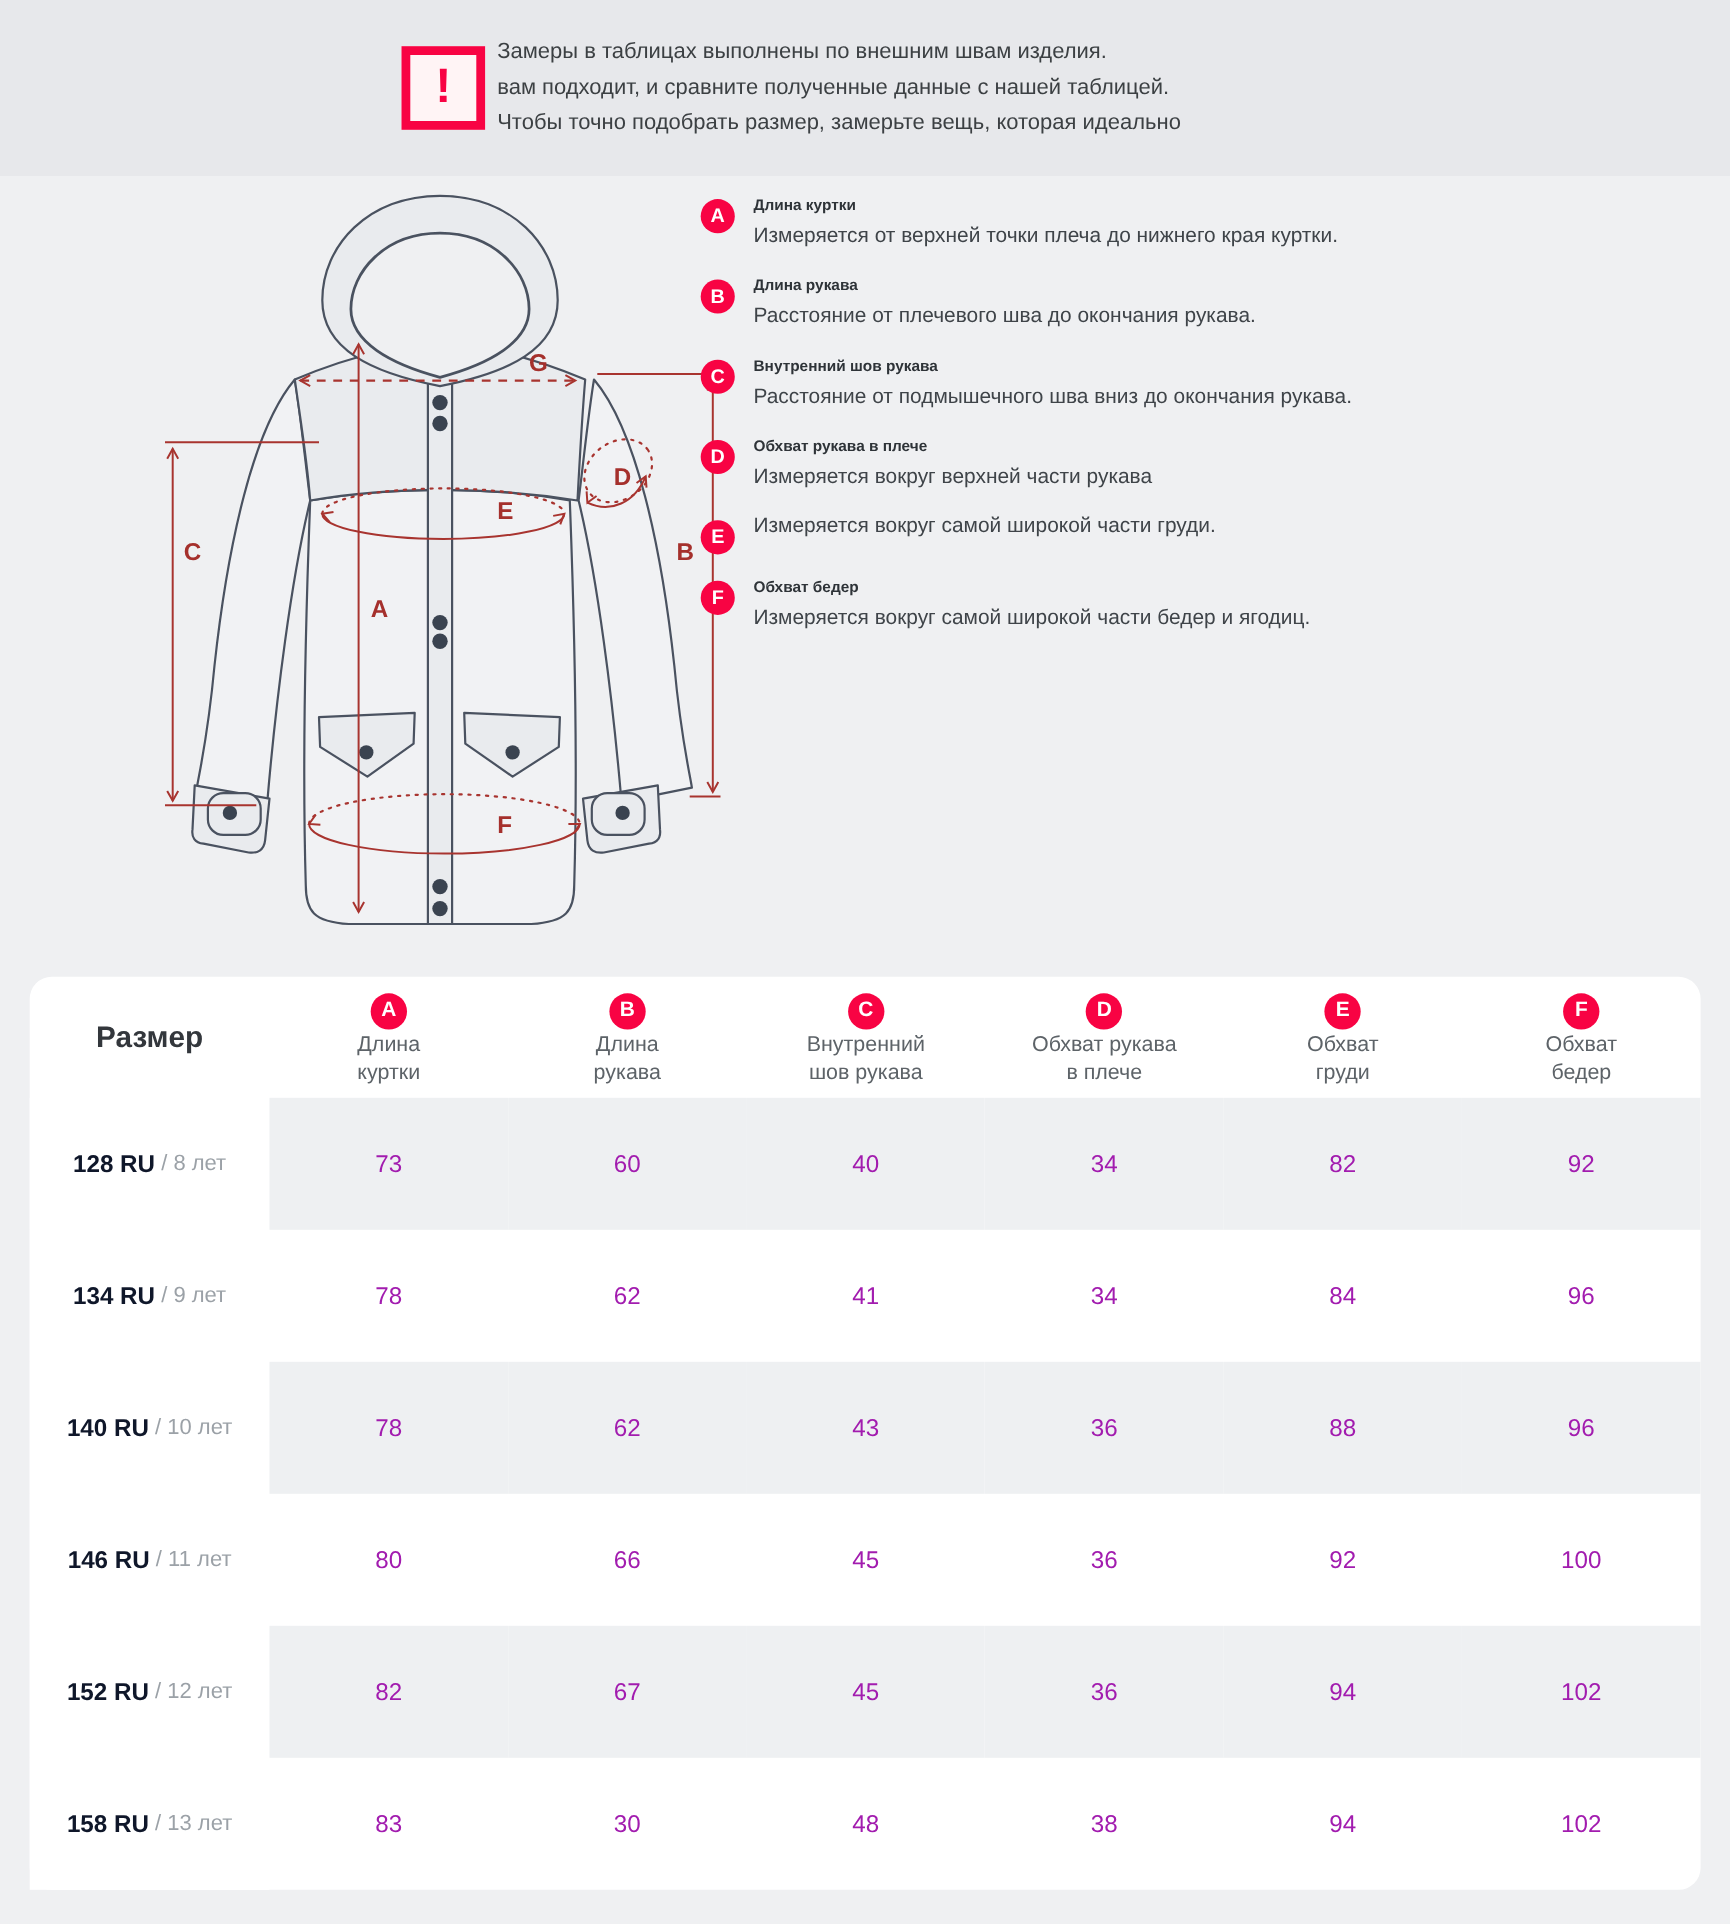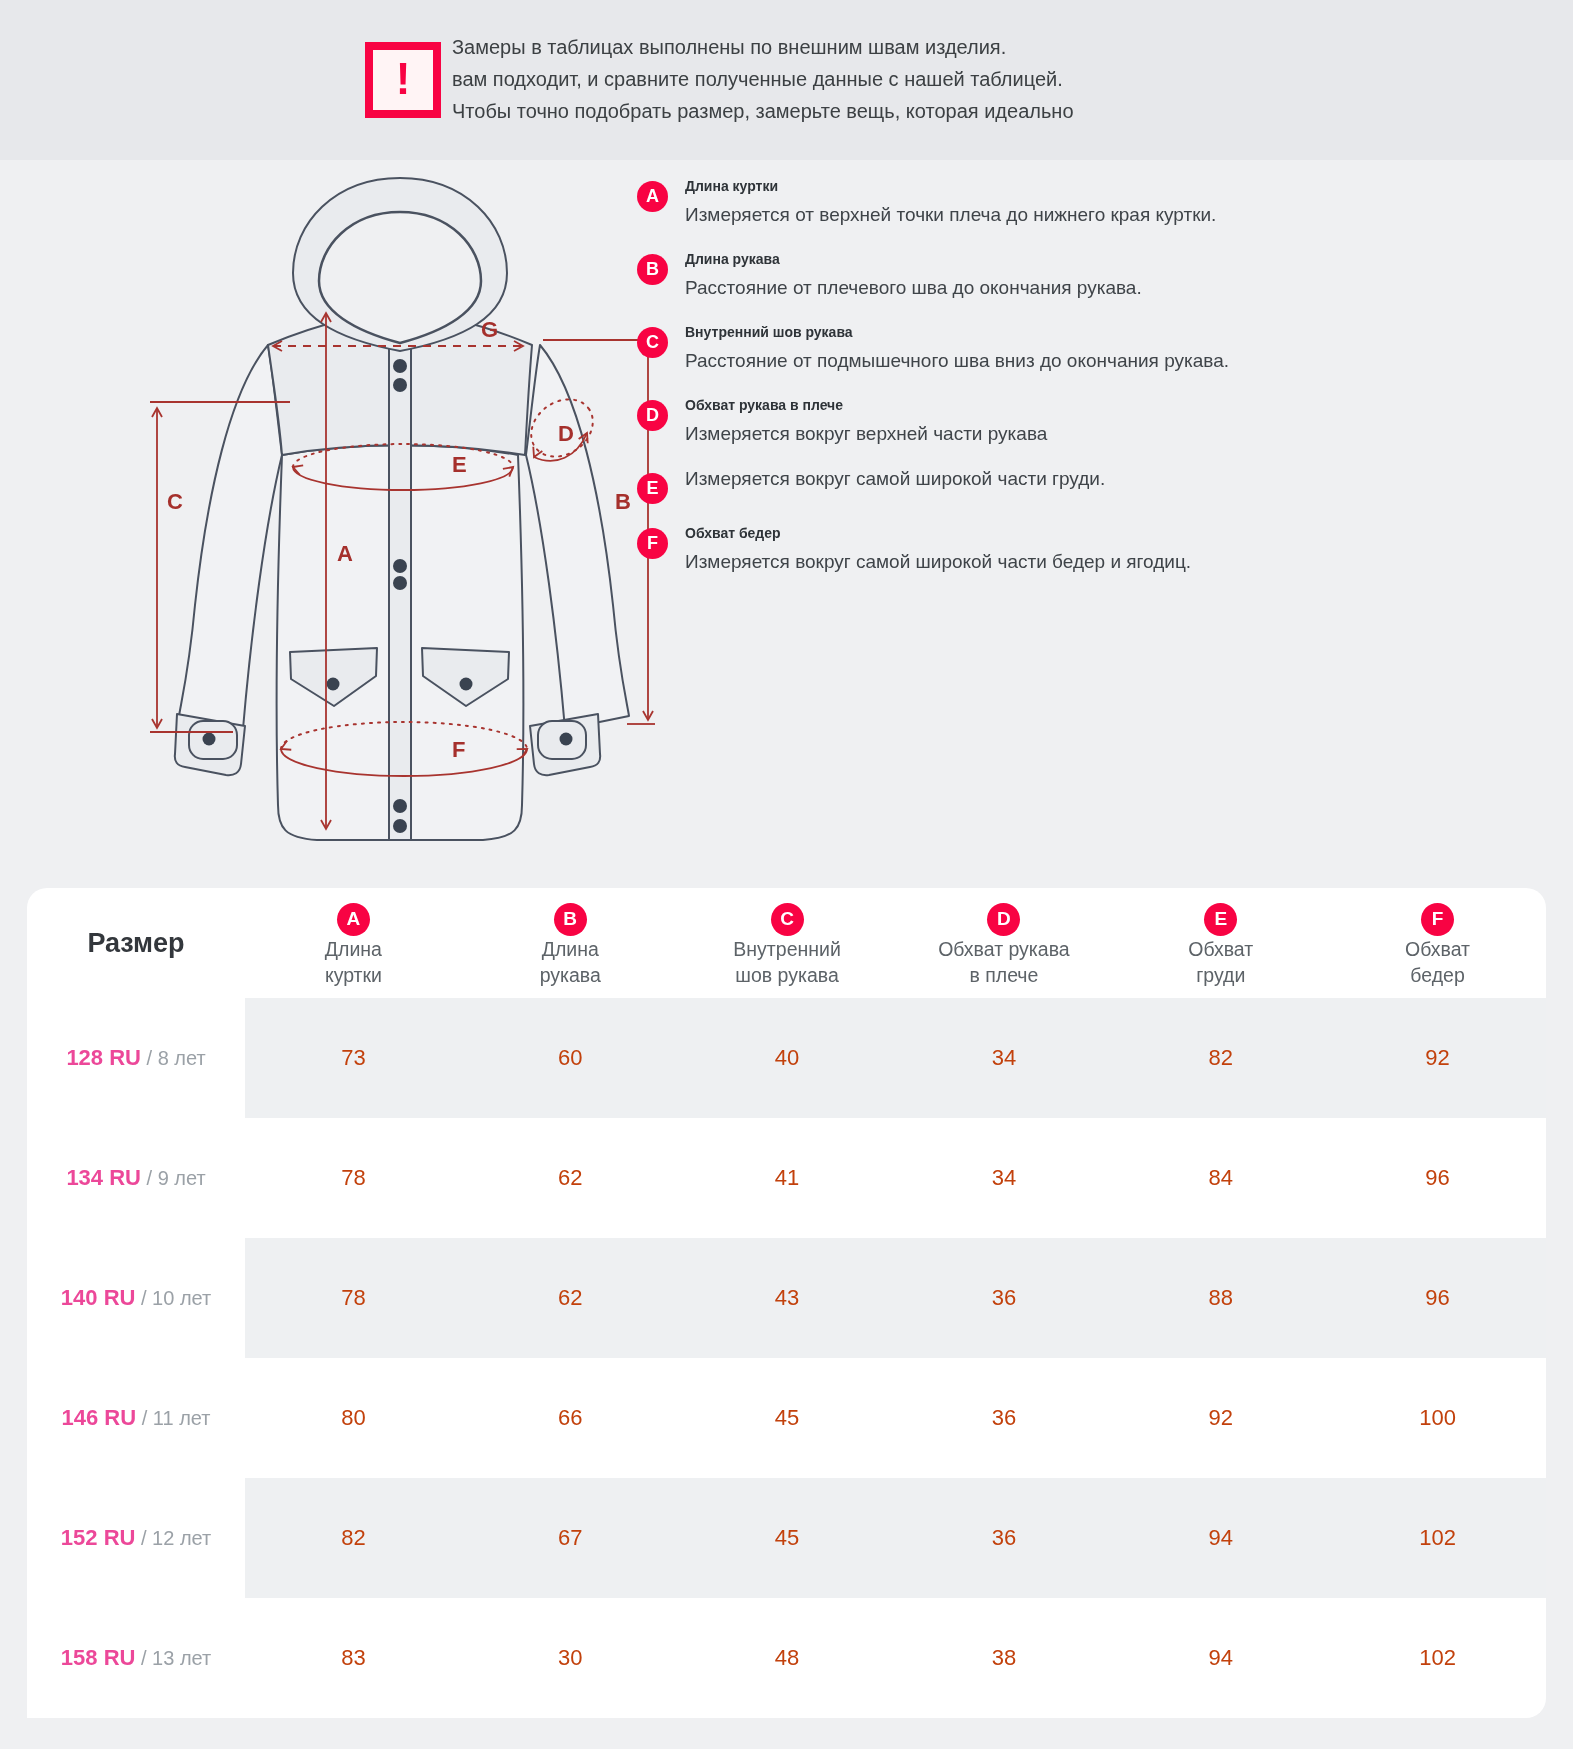--- a/index.html
+++ b/index.html
@@ -26,23 +26,23 @@
   
   .card{position:absolute;left:27px;top:888px;width:1519px;height:830px;background:#fff;border-radius:20px;}
   .thead{display:grid;grid-template-columns:218px repeat(6,1fr);height:110px;align-items:center;}
   .size-head{display:flex;align-items:center;justify-content:center;font-weight:bold;font-size:27px;color:#33373c;}
   .col-head{display:flex;flex-direction:column;align-items:center;justify-content:flex-start;padding-top:4px;}
   .col-badge{width:33px;height:33px;border-radius:50%;background:#f80343;color:#fff;font-weight:bold;
              font-size:19px;display:flex;align-items:center;justify-content:center;}
   .col-label{margin-top:0;font-size:19.5px;color:#5d6368;line-height:26px;text-align:center;}
   .trow{display:grid;grid-template-columns:218px repeat(6,1fr);height:120px;}
   .rlabel{display:flex;align-items:center;justify-content:center;white-space:pre;background:#fff;}
-  .rsize{font-weight:bold;font-size:22px;color:#ec4899;}
+  .rsize{font-weight:bold;font-size:22px;color:#0f172a;}
   .rage{font-size:20px;color:#9ba1a7;}
-  .cell{display:flex;align-items:center;justify-content:center;font-size:22px;color:#c2410c;}
+  .cell{display:flex;align-items:center;justify-content:center;font-size:22px;color:#a21caf;}
   .trow.striped .cell{background:#eef0f2;}
 
   
   .outline{fill:#f1f2f4;stroke:#4a5260;stroke-width:2;stroke-linejoin:round;}
   .shade{fill:#e9ebee;stroke:#4a5260;stroke-width:2;stroke-linejoin:round;}
   .faint{fill:#e9ebee;opacity:.55;stroke:none;}
   .btn{fill:#3a4350;stroke:none;}
   .meas{stroke:#a8342f;stroke-width:1.8;fill:none;}
   .meas-dash{stroke:#a8342f;stroke-width:2;fill:none;stroke-dasharray:8 7;}
   .meas-dot{stroke:#a8342f;stroke-width:2;fill:none;stroke-dasharray:2 6;stroke-linecap:round;}

